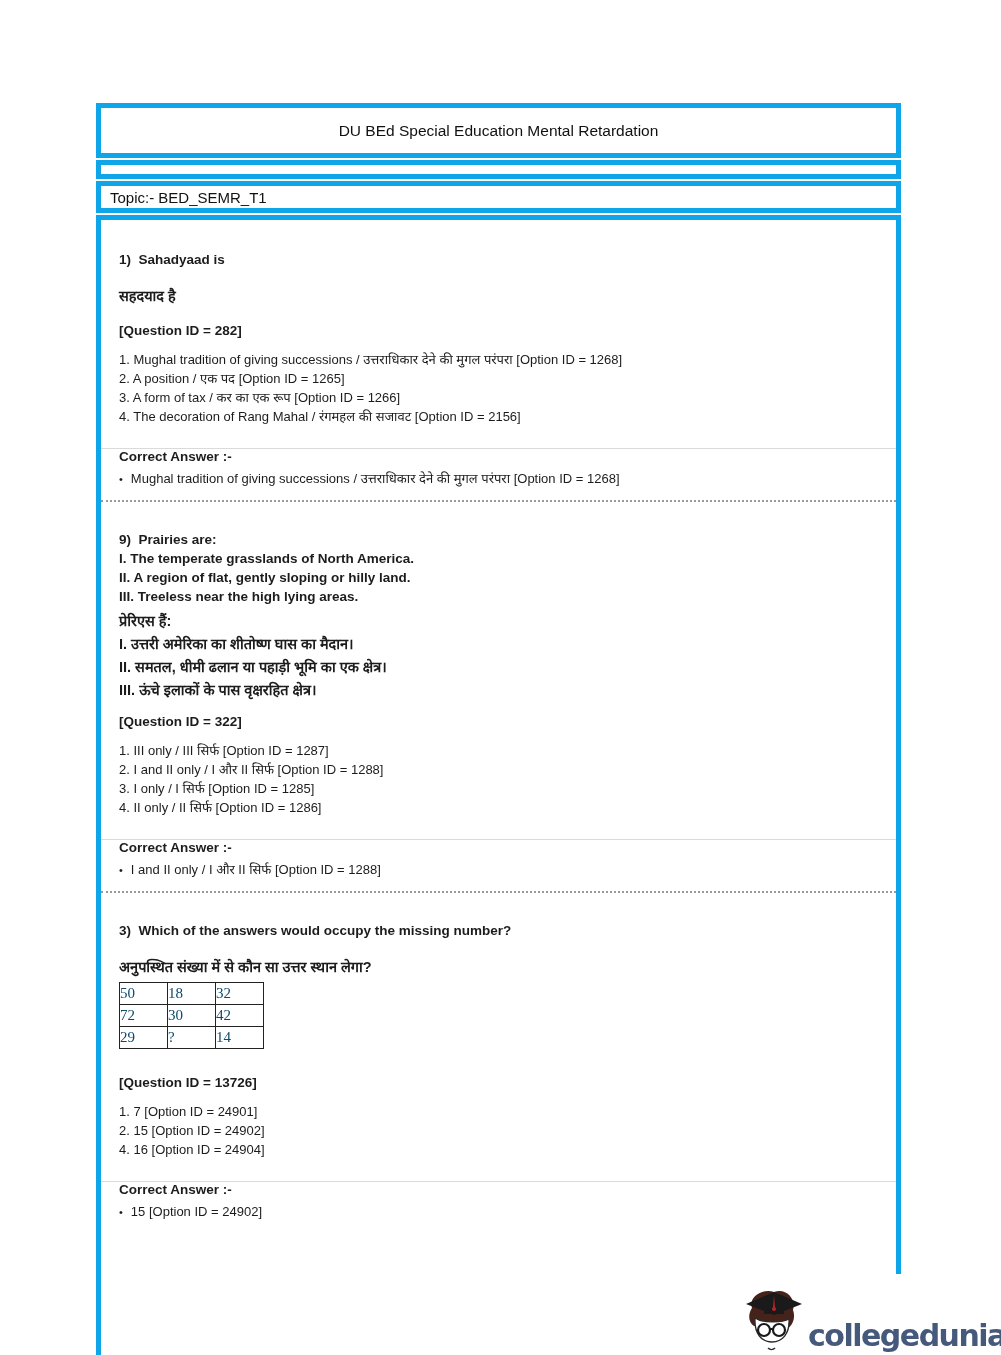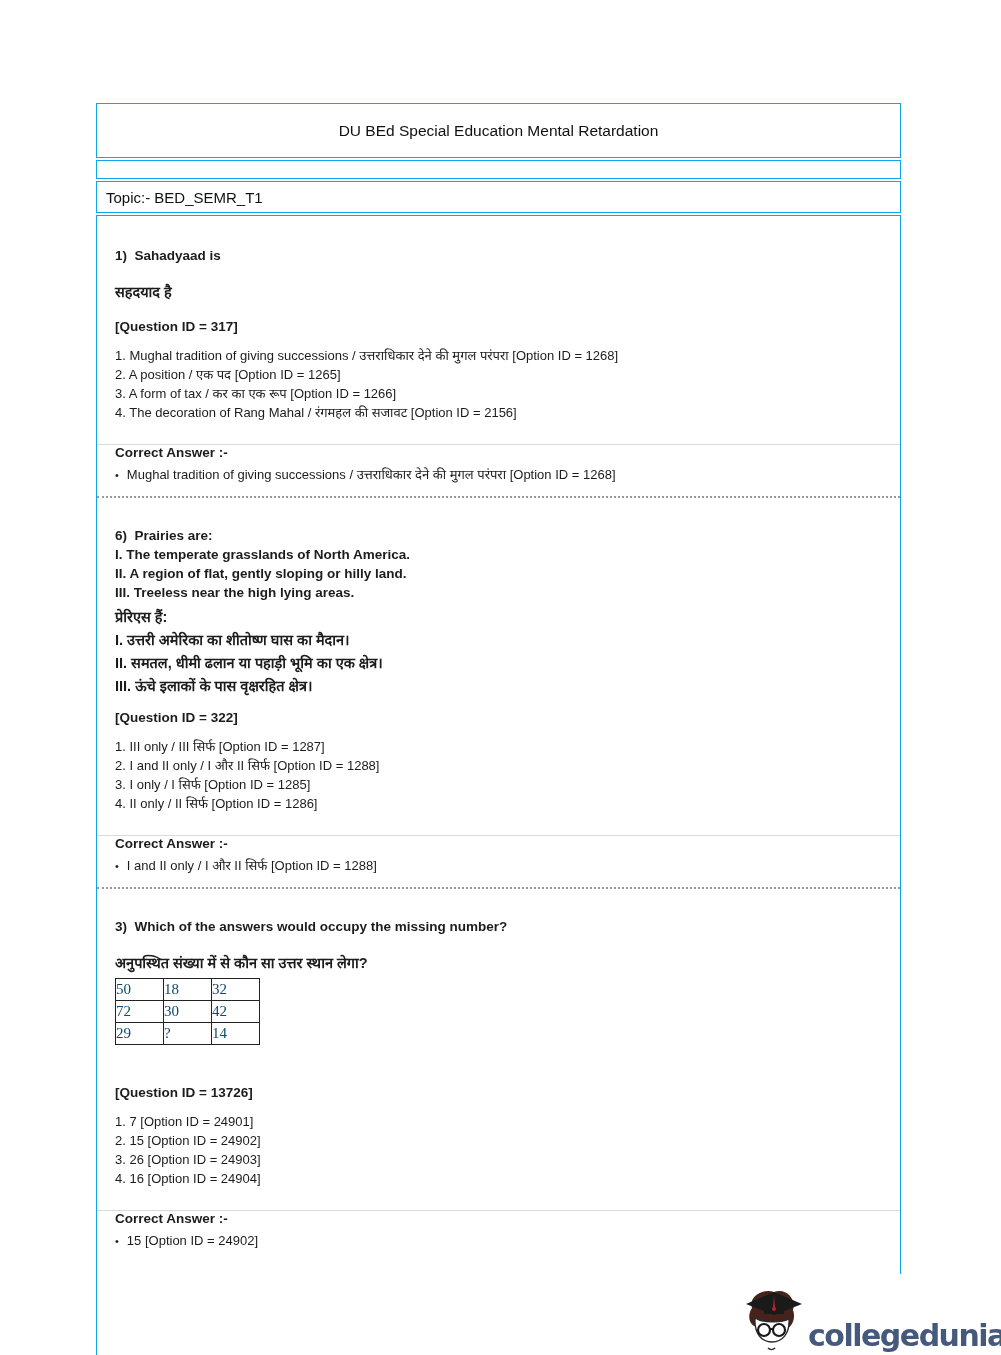--- a/index.html
+++ b/index.html
@@ -1,17 +1,17 @@
 <!DOCTYPE html>
 <html><head>
 <meta charset="utf-8">
 <style>
   html,body{margin:0;padding:0;background:#ffffff;}
   body{width:1001px;height:1355px;position:relative;font-family:"Liberation Sans",sans-serif;color:#1c1c1c;overflow:hidden;}
-  .box{position:absolute;left:96px;width:805px;border:1px solid #0ea5e9;background:#fff;box-sizing:border-box;}
+  .box{position:absolute;left:96px;width:805px;border:5px solid #0ea5e9;background:#fff;box-sizing:border-box;}
   .title-box{top:103px;height:55px;display:flex;align-items:center;justify-content:center;}
   .title-text{font-size:15.5px;color:#111;}
   .spacer-box{top:160px;height:19px;}
   .topic-box{top:181px;height:32px;display:flex;align-items:center;padding-left:9px;}
   .topic-text{font-size:15px;color:#111;}
   .main-box{top:215px;height:1336px;overflow:hidden;}
   .pad{padding-left:18px;padding-right:18px;}
   .qheading{font-size:13.5px;font-weight:bold;white-space:pre-wrap;line-height:19px;}
   .qheading-block div{font-size:13.5px;font-weight:bold;line-height:19px;white-space:pre-wrap;}
   .hindi{font-size:14.5px;font-weight:bold;line-height:22px;}
@@ -20,21 +20,21 @@
   .options div{font-size:13px;line-height:19px;}
   .divider{border:none;border-top:1px solid #dadada;margin:0;}
   .dotted{border:none;border-top:2px dotted #9a9a9a;margin:0;}
   .ca-label{font-size:13.5px;font-weight:bold;}
   .answer-line{font-size:13px;line-height:18px;}
   .answer-line::before{content:"•";margin-right:8px;font-size:11px;}
   .numtable{border-collapse:collapse;margin-left:18px;}
   .numtable td{border:1.6px solid #222;width:47px;height:21px;
     font-family:"Liberation Serif",serif;font-size:15px;color:#0c4a6e;padding:0;}
   
-  .mt30{margin-top:30px;} .mt28{margin-top:28px;} .mt26{margin-top:40px;}
+  .mt30{margin-top:30px;} .mt28{margin-top:28px;} .mt26{margin-top:26px;}
   .mt22{margin-top:22px;} .mt16{margin-top:16px;} .mt14{margin-top:4px;}
   .mt12{margin-top:12px;} .mt8{} .mt6{margin-top:6px;}
   
   .logo{position:absolute;left:738px;top:1274px;width:250px;height:92px;background:#fff;display:flex;align-items:flex-end;}
   .logo-head{width:68px;height:84px;flex:0 0 auto;}
   .logo-textcol{margin-top:12px;margin-left:2px;}
   .logo-wordrow{display:flex;align-items:flex-start;}
   .logo-word{font-family:"DejaVu Sans",sans-serif;font-weight:bold;font-size:30px;line-height:30px;color:#44597c;letter-spacing:-1.5px;}
   .logo-tagline{font-size:9.5px;font-weight:bold;color:#8b8f96;margin-top:4px;letter-spacing:0.2px;}
 </style>
@@ -48,34 +48,34 @@
 <div class="box spacer-box"></div>
 
 <div class="box topic-box">
   <div class="topic-text">Topic:- BED_SEMR_T1</div>
 </div>
 
 <div class="box main-box">
 
   <div class="pad mt30 qheading">1)  Sahadyaad is</div>
   <div class="pad mt16 hindi">सहदयाद है</div>
-  <div class="pad mt16 qid">[Question ID = 317]</div>
+  <div class="pad mt16 qid">[Question ID = 282]</div>
   <div class="pad mt12 options">
     <div>1. Mughal tradition of giving successions / उत्तराधिकार देने की मुगल परंपरा [Option ID = 1268]</div>
     <div>2. A position / एक पद [Option ID = 1265]</div>
     <div>3. A form of tax / कर का एक रूप [Option ID = 1266]</div>
     <div>4. The decoration of Rang Mahal / रंगमहल की सजावट [Option ID = 2156]</div>
   </div>
   <hr class="divider mt22">
   <div class="pad mt8 ca-label">Correct Answer :-</div>
   <div class="pad mt6 answer-line">Mughal tradition of giving successions / उत्तराधिकार देने की मुगल परंपरा [Option ID = 1268]</div>
   <hr class="dotted mt12">
 
   <div class="pad mt28 qheading-block">
-    <div>6)  Prairies are:</div>
+    <div>9)  Prairies are:</div>
     <div>I. The temperate grasslands of North America.</div>
     <div>II. A region of flat, gently sloping or hilly land.</div>
     <div>III. Treeless near the high lying areas.</div>
   </div>
   <div class="pad mt14 hindi-block">
     <div>प्रेरिएस हैं:</div>
     <div>I. उत्तरी अमेरिका का शीतोष्ण घास का मैदान।</div>
     <div>II. समतल, धीमी ढलान या पहाड़ी भूमि का एक क्षेत्र।</div>
     <div>III. ऊंचे इलाकों के पास वृक्षरहित क्षेत्र।</div>
   </div>
@@ -109,21 +109,20 @@
         <td>29</td>
         <td>?</td>
         <td>14</td>
       </tr>
     </tbody>
   </table>
   <div class="pad mt26 qid">[Question ID = 13726]</div>
   <div class="pad mt12 options">
     <div>1. 7 [Option ID = 24901]</div>
     <div>2. 15 [Option ID = 24902]</div>
-    <div>3. 26 [Option ID = 24903]</div>
     <div>4. 16 [Option ID = 24904]</div>
   </div>
   <hr class="divider mt22">
   <div class="pad mt8 ca-label">Correct Answer :-</div>
   <div class="pad mt6 answer-line">15 [Option ID = 24902]</div>
 
 </div>
 
 <div class="logo">
   <svg class="logo-head" viewBox="0 0 68 84" xmlns="http://www.w3.org/2000/svg">

